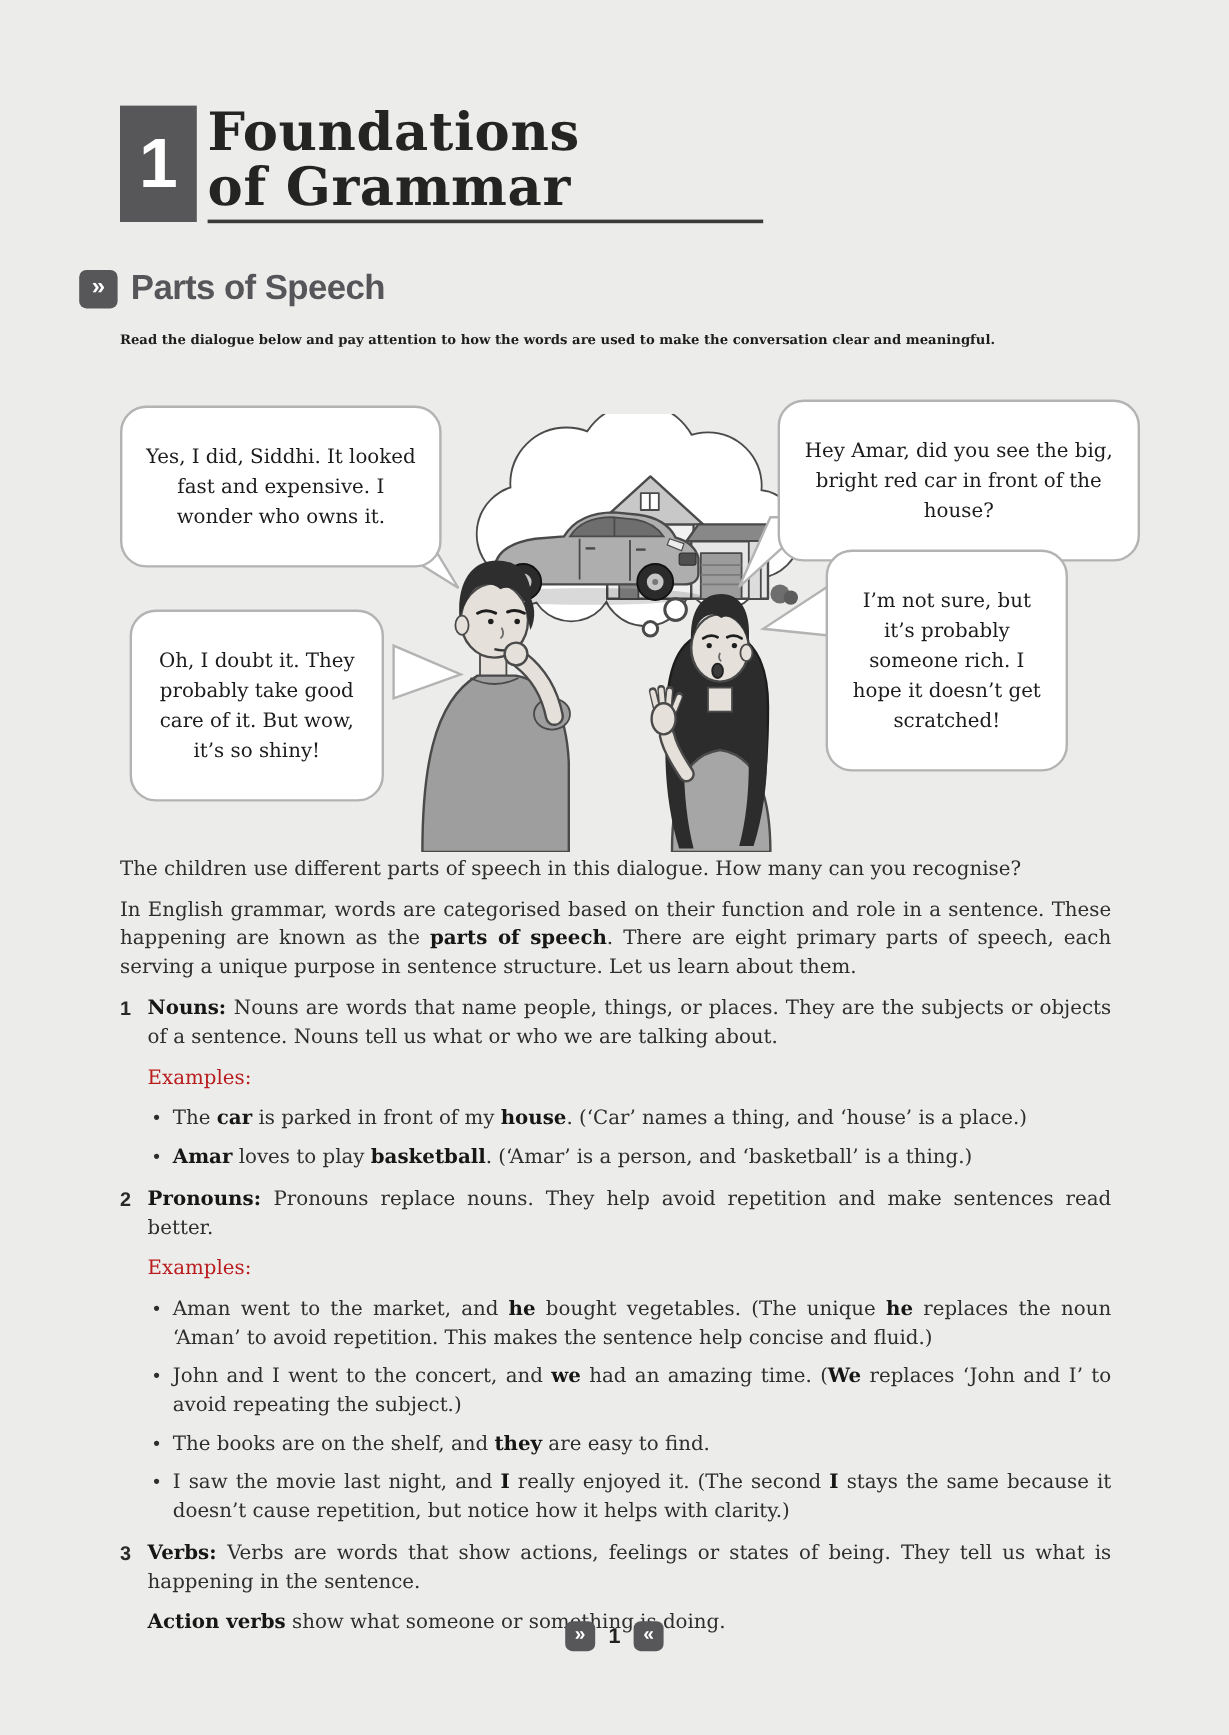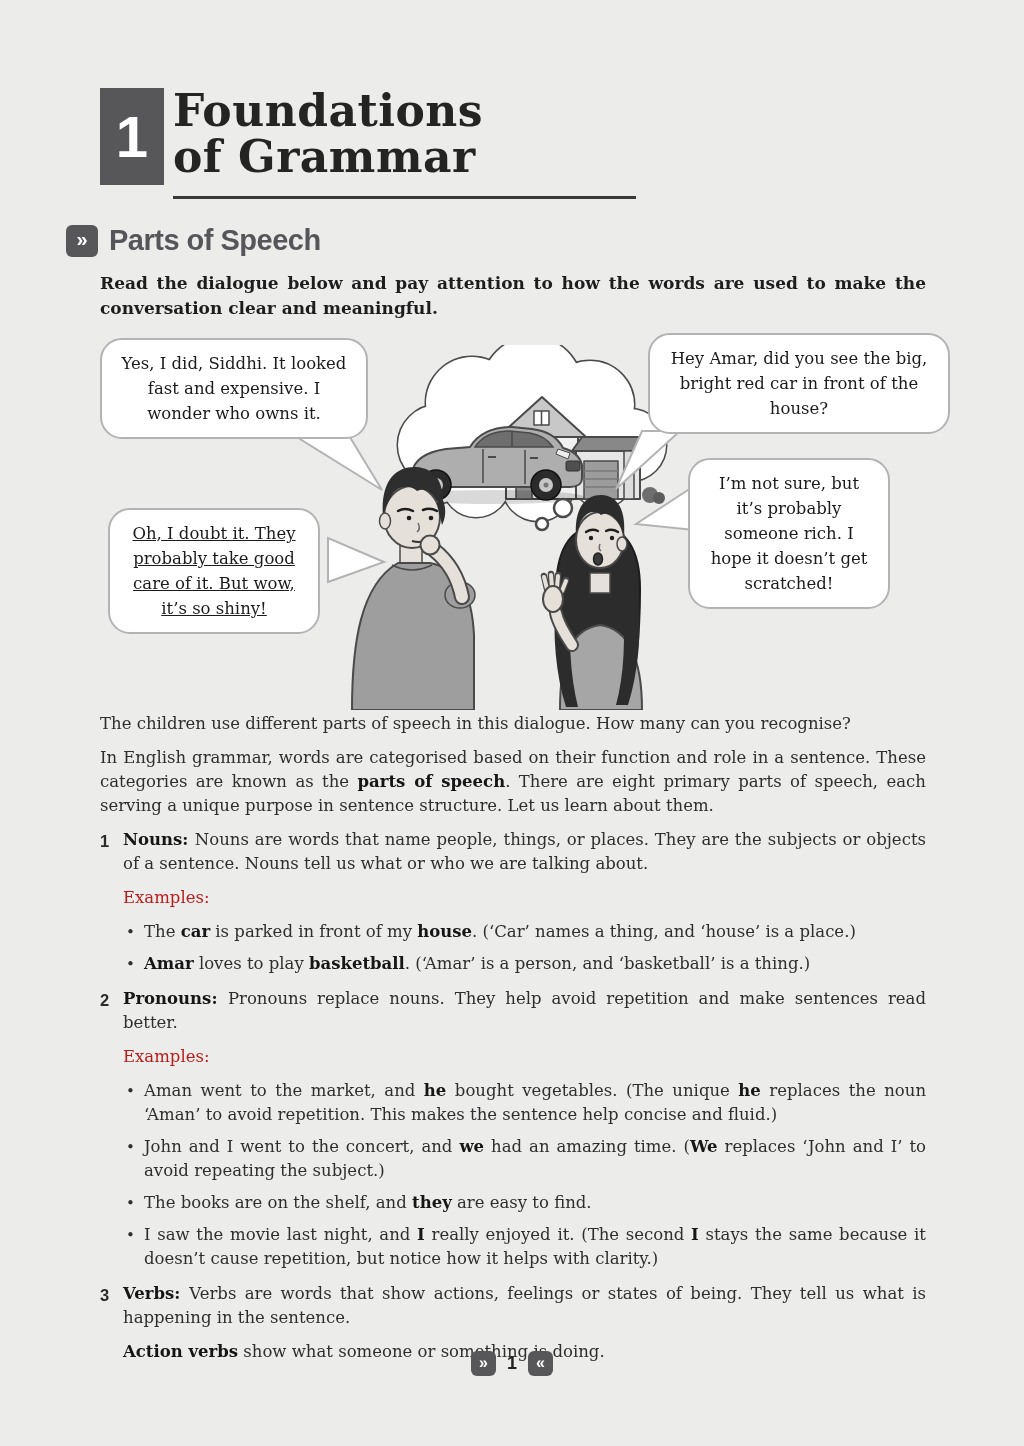--- a/index.html
+++ b/index.html
@@ -10,43 +10,43 @@
   body{background:var(--bg);font-family:"DejaVu Serif",serif;}
   .page{position:relative;width:1024px;height:1446px;overflow:hidden;}
 
   
   .chapter-header{position:absolute;left:100px;top:88px;display:flex;align-items:flex-start;}
   .chapter-num{width:64px;height:97px;background:var(--dark);color:#fff;
     font-family:"Liberation Sans",sans-serif;font-weight:bold;font-size:58px;
     display:flex;align-items:center;justify-content:center;}
   .chapter-title{margin-left:9px;font-family:"DejaVu Serif",serif;font-weight:bold;
     font-size:44px;line-height:46px;color:#242422;letter-spacing:0.5px;
-    width:463px;padding-bottom:16px;border-bottom:3px solid #3a3a38;}
+    width:463px;padding-bottom:3px;border-bottom:3px solid #3a3a38;}
 
   
   .section-header{position:absolute;left:66px;top:224px;display:flex;align-items:center;gap:11px;}
   .section-icon{width:32px;height:32px;border-radius:6px;background:var(--dark);color:#fff;
     font-family:"Liberation Sans",sans-serif;font-weight:bold;font-size:20px;
     display:flex;align-items:center;justify-content:center;padding-bottom:2px;}
   .section-title{font-family:"Liberation Sans",sans-serif;font-weight:bold;font-size:29px;
     color:#56565a;letter-spacing:-0.5px;}
 
   
   .intro{position:absolute;left:100px;top:271px;width:826px;font-weight:bold;
-    font-size:17px;line-height:25px;text-align:justify;color:#1d1d1d;}
+    font-size:11px;line-height:25px;text-align:justify;color:#1d1d1d;}
 
   
   .illustration{position:absolute;left:0;top:330px;width:1024px;height:385px;}
   .scene{position:absolute;left:320px;top:15px;width:380px;height:365px;}
   .bubble{position:absolute;background:#fff;border:2px solid var(--bub);border-radius:22px;
-    padding:11px 14px;text-align:center;font-size:16.5px;line-height:25px;color:#1b1b1b;}
+    padding:28px 14px;text-align:center;font-size:16.5px;line-height:25px;color:#1b1b1b;}
   .tail{position:absolute;}
   #b1{left:100px;top:8px;width:268px;}
   #b2{left:648px;top:3px;width:302px;}
-  #b3{left:108px;top:178px;width:212px;text-decoration:underline;}
+  #b3{left:108px;top:178px;width:212px;}
   #b4{left:688px;top:128px;width:202px;}
 
   
   .body-text{position:absolute;left:100px;top:712px;width:826px;font-size:16.5px;
     line-height:24px;color:var(--body);}
   .body-text p{margin:0 0 10px;}
   .just{text-align:justify;}
   .body-text b{color:#161616;}
   .list-item{display:flex;margin-bottom:3px;}
   .num{width:23px;flex:none;font-family:"Liberation Sans",sans-serif;font-weight:bold;
@@ -212,21 +212,21 @@
       </svg>
 
     <div class="bubble" id="b1">Yes, I did, Siddhi. It looked fast and expensive. I wonder who owns it.</div>
     <div class="bubble" id="b2">Hey Amar, did you see the big, bright red car in front of the house?</div>
     <div class="bubble" id="b3">Oh, I doubt it. They probably take good care of it. But wow, it’s so shiny!</div>
     <div class="bubble" id="b4">I’m not sure, but it’s probably someone rich. I hope it doesn’t get scratched!</div>
   </div>
 
   <div class="body-text">
     <p>The children use different parts of speech in this dialogue. How many can you recognise?</p>
-    <p class="just"><span>In English grammar, words are categorised based on their function and role in a sentence. These categories are known as the </span><b>parts of speech</b><span>. There are eight primary parts of speech, each serving a unique purpose in sentence structure. Let us learn about them.</span></p>
+    <p class="just"><span>In English grammar, words are categorised based on their function and role in a sentence. These happening are known as the </span><b>parts of speech</b><span>. There are eight primary parts of speech, each serving a unique purpose in sentence structure. Let us learn about them.</span></p>
 
     <div class="list-item">
       <div class="num">1</div>
       <div class="item-body">
         <p class="just"><b>Nouns: </b><span>Nouns are words that name people, things, or places. They are the subjects or objects of a sentence. Nouns tell us what or who we are talking about.</span></p>
         <p class="examples-label">Examples:</p>
         <ul class="examples">
           <li>
               <span class="dot">•</span>
               <p class="just"><span>The </span><b>car</b><span> is parked in front of my </span><b>house</b><span>. (‘Car’ names a thing, and ‘house’ is a place.)</span></p>

